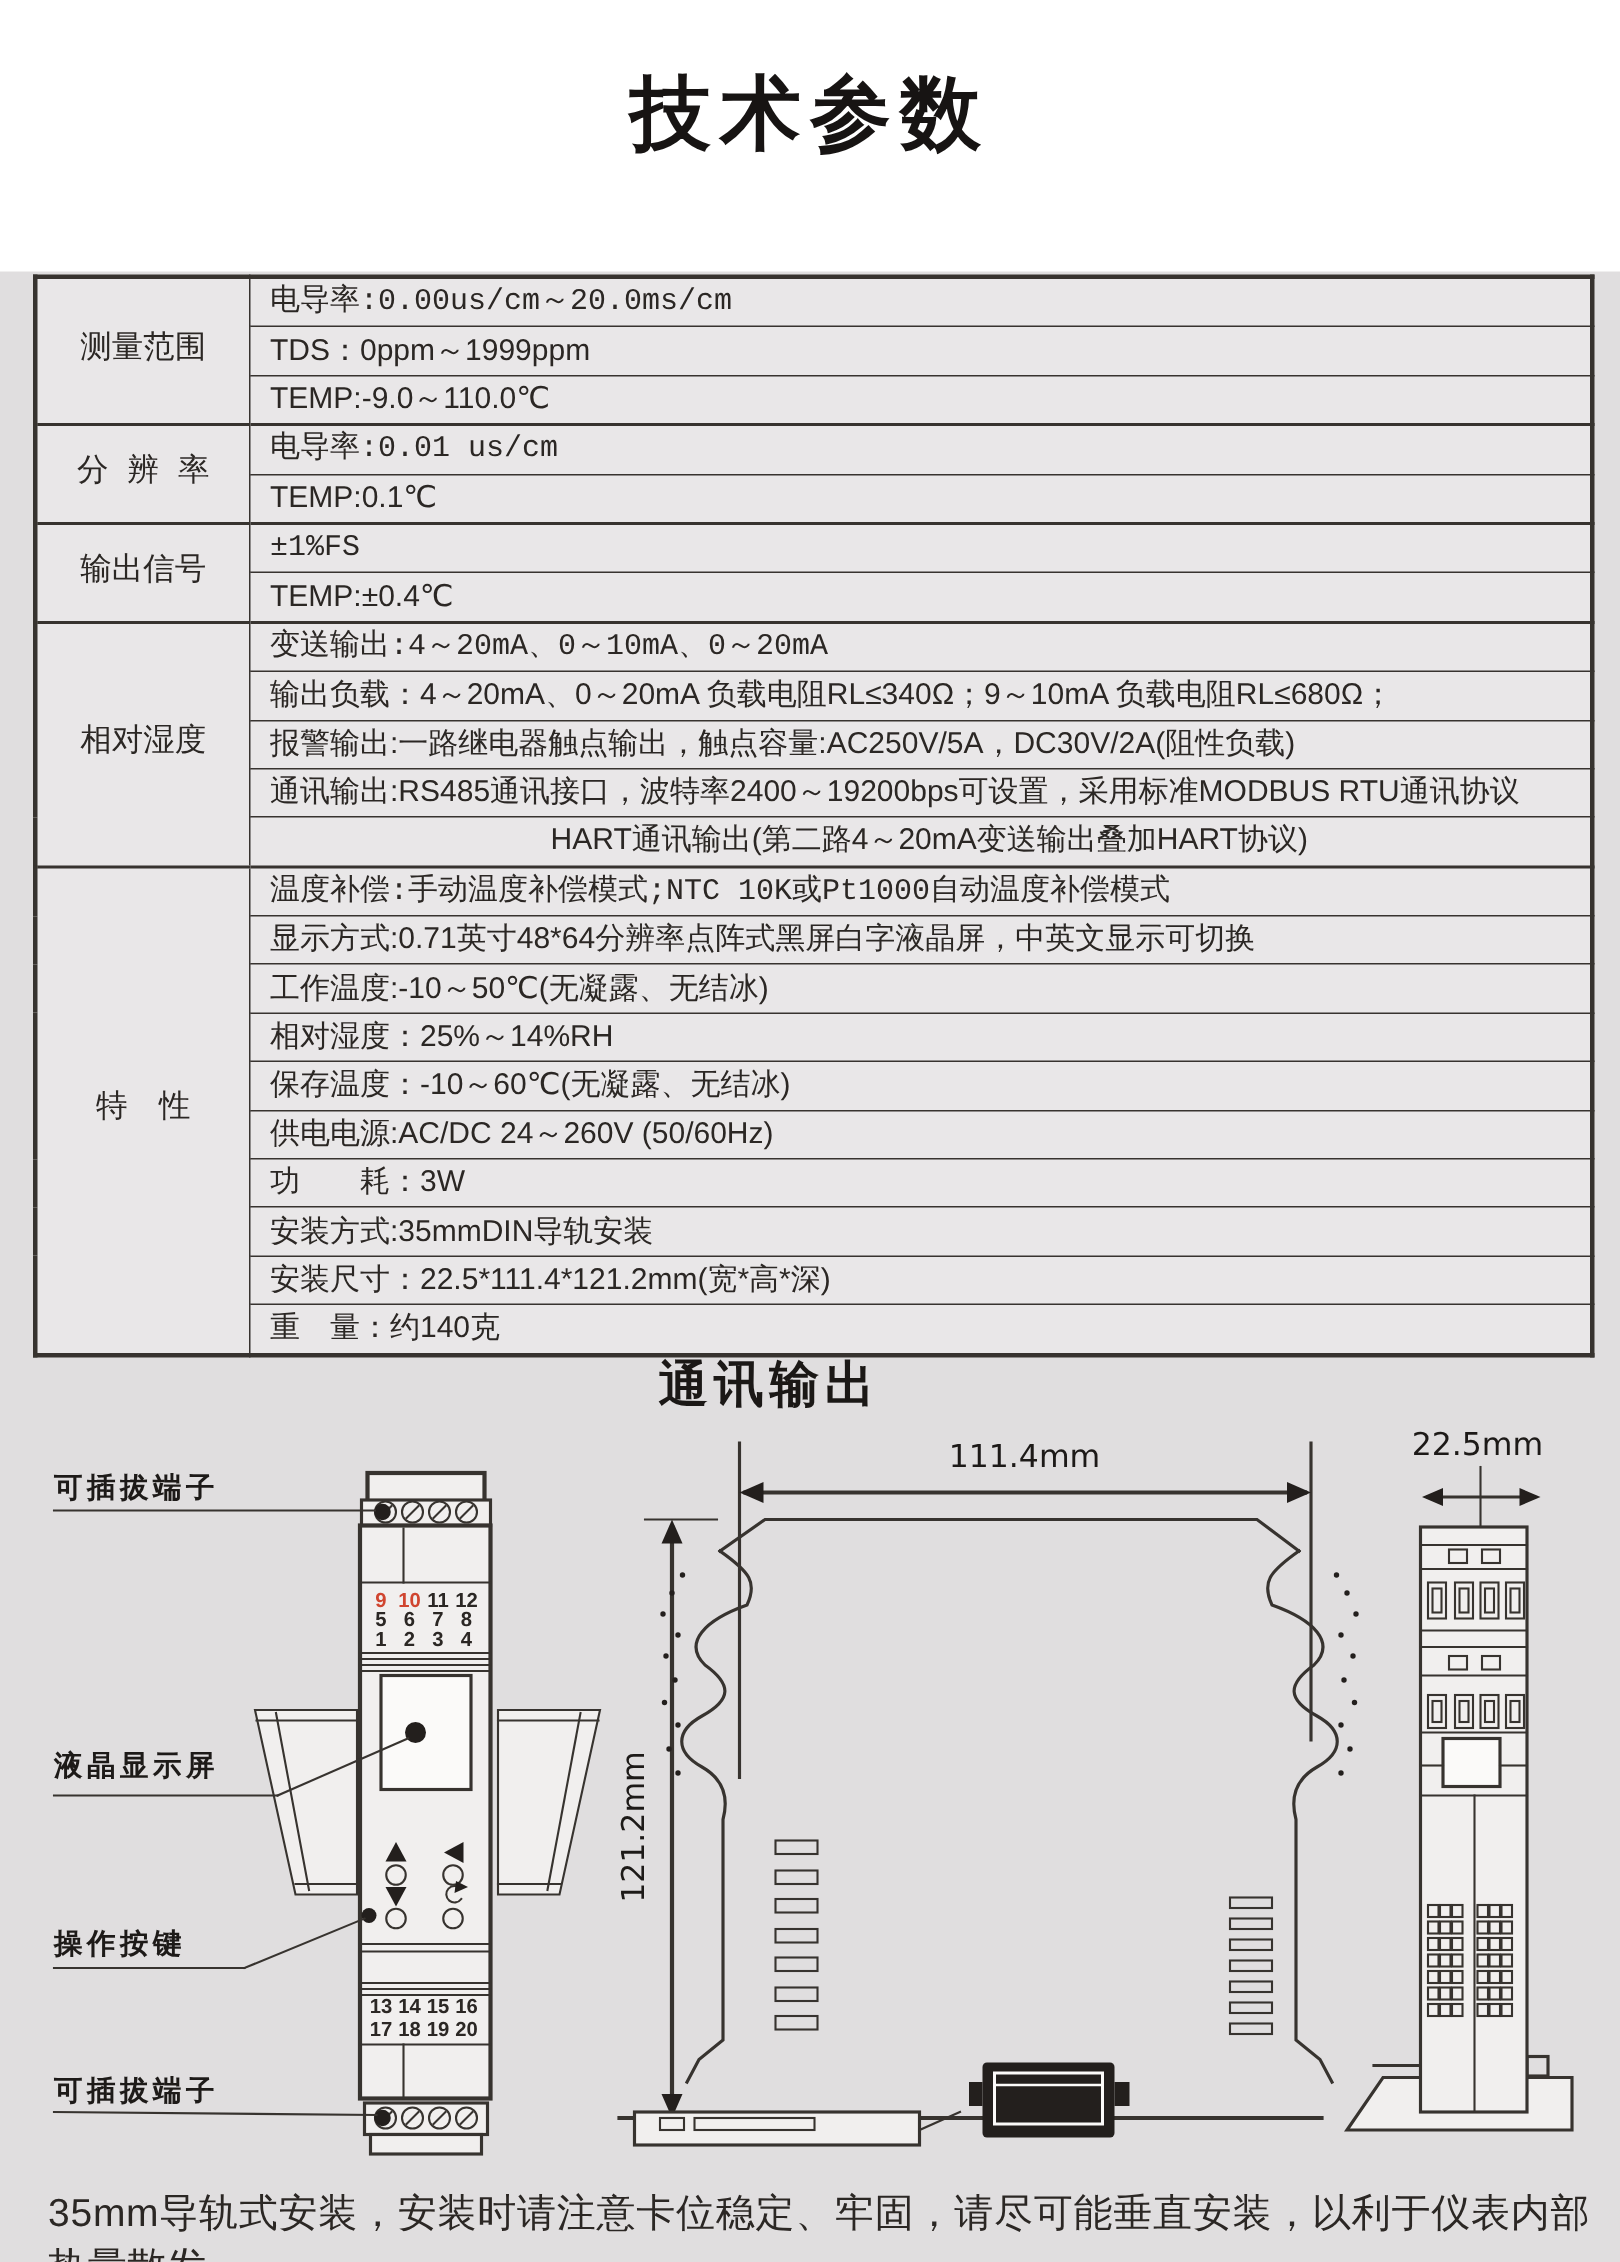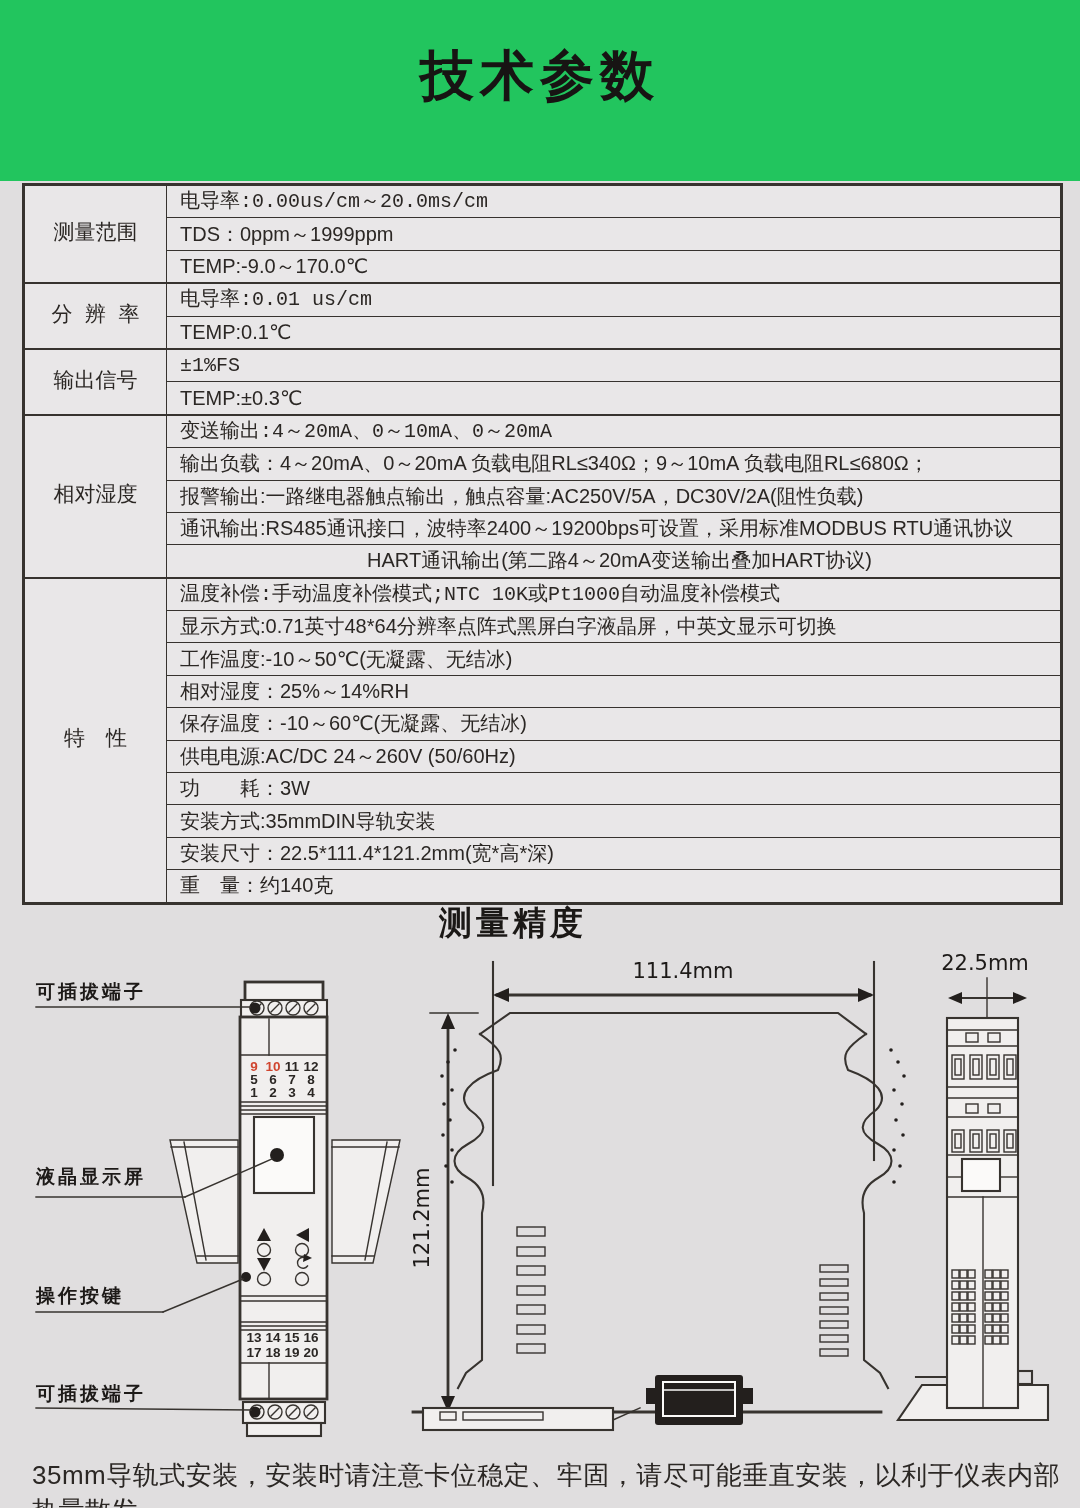--- a/index.html
+++ b/index.html
@@ -3,21 +3,21 @@
 <meta charset="utf-8">
 <style>
   html,body{margin:0;padding:0;}
   body{
     width:1080px;height:1508px;position:relative;overflow:hidden;
     background:#e0dedf;
     font-family:"Liberation Sans","DejaVu Sans",sans-serif;
     color:#2b2724;
   }
   
-  .banner{position:absolute;left:0;top:0;width:1080px;height:181px;background:#22c55e;text-align:center;}
+  .banner{position:absolute;left:0;top:0;width:1080px;height:181px;background:#ffffff;text-align:center;}
   .banner h1{margin:40px 0 0 0;font-size:54px;font-weight:700;letter-spacing:6px;color:#171413;}
   .banner .subtitle{margin-top:4px;font-size:21px;letter-spacing:1px;color:#3e3a3b;}
   
   table.spec{
     position:absolute;left:22px;top:183px;width:1041px;
     border-collapse:collapse;table-layout:fixed;
     border:3px solid #37332f;background:#e9e7e8;
   }
   table.spec td{
     border:1.3px solid #37332f;height:31.4px;
@@ -60,35 +60,35 @@
 <table class="spec">
   <tbody id="spec-body">
       <tr class="group-start">
         <td class="label" rowspan="3">测量范围</td>
         <td class="value">电导率:0.00us/cm～20.0ms/cm</td>
       </tr>
       <tr>
         <td class="value">TDS：0ppm～1999ppm</td>
       </tr>
       <tr>
-        <td class="value">TEMP:-9.0～170.0℃</td>
+        <td class="value">TEMP:-9.0～110.0℃</td>
       </tr>
       <tr class="group-start">
         <td class="label" rowspan="2">分 辨 率</td>
         <td class="value">电导率:0.01 us/cm</td>
       </tr>
       <tr>
         <td class="value">TEMP:0.1℃</td>
       </tr>
       <tr class="group-start">
         <td class="label" rowspan="2">输出信号</td>
         <td class="value">±1%FS</td>
       </tr>
       <tr>
-        <td class="value">TEMP:±0.3℃</td>
+        <td class="value">TEMP:±0.4℃</td>
       </tr>
       <tr class="group-start">
         <td class="label" rowspan="5">相对湿度</td>
         <td class="value">变送输出:4～20mA、0～10mA、0～20mA</td>
       </tr>
       <tr>
         <td class="value">输出负载：4～20mA、0～20mA 负载电阻RL≤340Ω；9～10mA 负载电阻RL≤680Ω；</td>
       </tr>
       <tr>
         <td class="value">报警输出:一路继电器触点输出，触点容量:AC250V/5A，DC30V/2A(阻性负载)</td>
@@ -126,21 +126,21 @@
       </tr>
       <tr>
         <td class="value">安装尺寸：22.5*111.4*121.2mm(宽*高*深)</td>
       </tr>
       <tr>
         <td class="value">重　量：约140克</td>
       </tr>
     </tbody>
 </table>
 
-<h2 class="dim-title">测量精度</h2>
+<h2 class="dim-title">通讯输出</h2>
 
 <svg class="diagram" width="1080" height="528" viewBox="0 0 1080 528">
 
   <g>
 
     <g>
       <polygon class="ln body-fill" points="170,210 238,210 238,333 197,333"></polygon>
       <line class="ln" x1="171" y1="217" x2="238" y2="217"></line>
       <line class="ln" x1="197" y1="326" x2="238" y2="326"></line>
       <line class="ln" x1="184" y1="212" x2="206" y2="330"></line>

